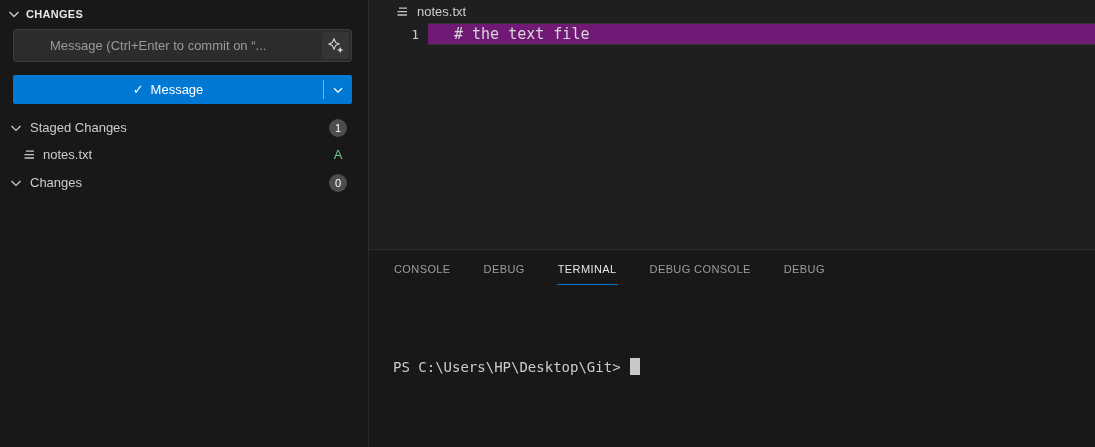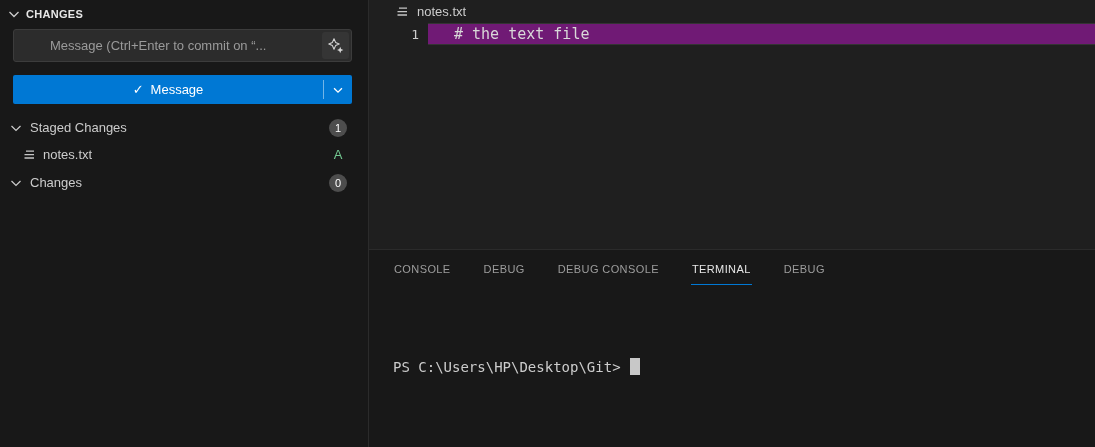--- a/index.html
+++ b/index.html
@@ -191,21 +191,21 @@
   <div class="gutter">1</div>
   <div class="code-line">
     <span># the text file</span>
   </div>
 </div>
 
 <div class="panel">
   <div class="panel-tabs">
     <span class="panel-tab">CONSOLE</span>
     <span class="panel-tab">DEBUG</span>
+    <span class="panel-tab active">TERMINAL</span>
     <span class="panel-tab">DEBUG CONSOLE</span>
-    <span class="panel-tab active">TERMINAL</span>
     <span class="panel-tab">DEBUG</span>
   </div>
 
   <div class="terminal">
     <div><span>PS C:\Users\HP\Desktop\Git&gt; </span><span class="cursor"></span></div>
   </div>
 </div>
 
 </body></html>

